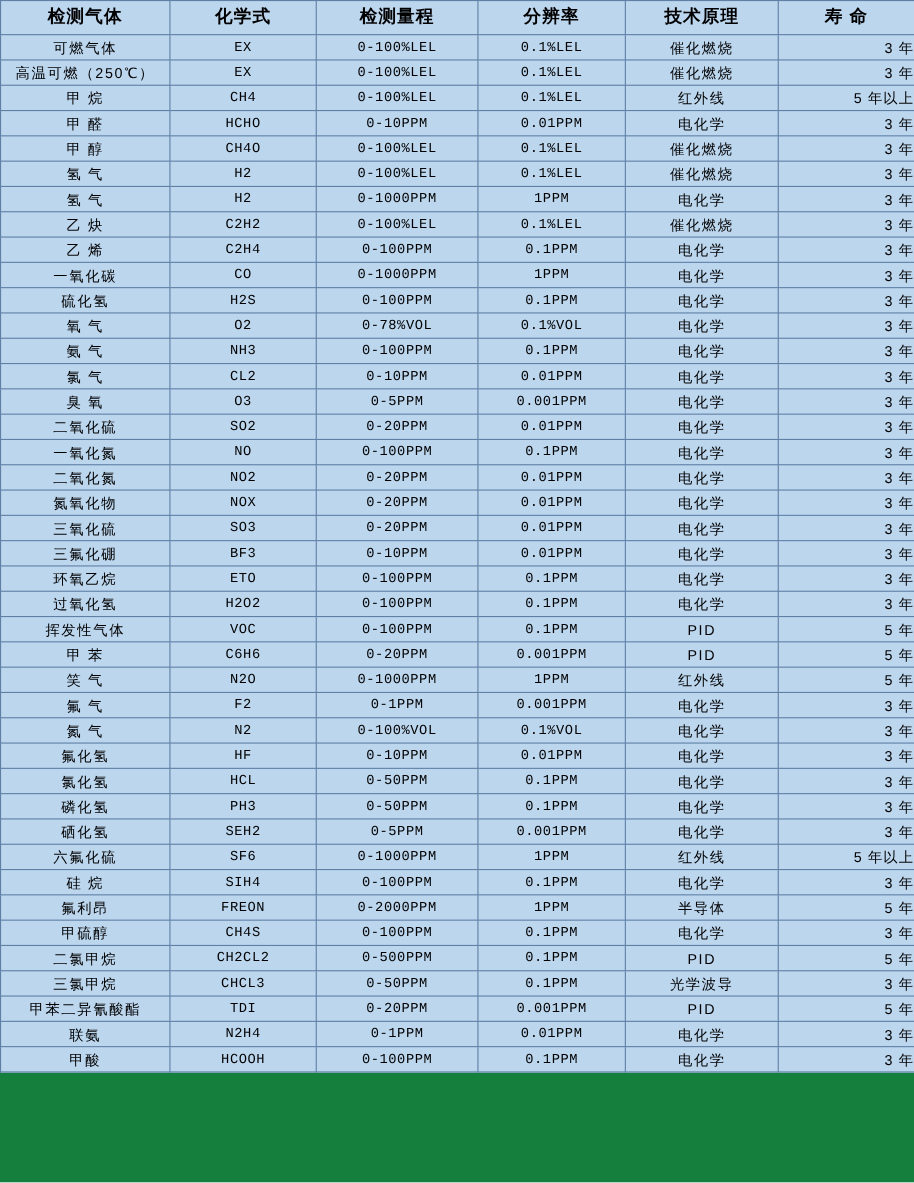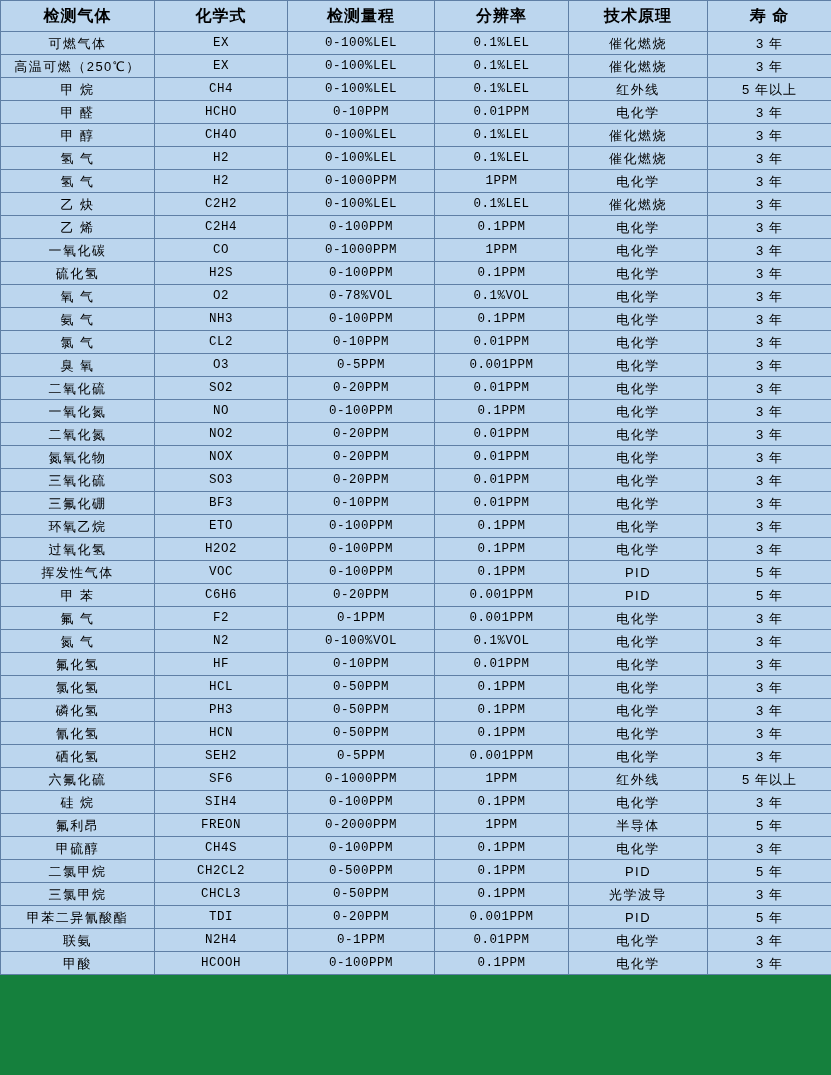--- a/index.html
+++ b/index.html
@@ -56,20 +56,21 @@
     font-family: "Liberation Sans", sans-serif;
     letter-spacing: 1.5px;
   }
   table.gas-table tbody td.mono {
     font-family: "Liberation Mono", monospace;
     font-size: 12.5px;
     letter-spacing: 0.5px;
   }
   table.gas-table tbody td.life {
     letter-spacing: 1px;
+    text-align: right;
   }
 </style>
 </head>
 <body>
 
 <div id="sheet">
   <table class="gas-table">
     <colgroup>
       <col class="c0">
         <col class="c1">
@@ -283,20 +284,28 @@
         </tr>
         <tr>
           <td class="cn">甲 苯</td>
           <td class="mono">C6H6</td>
           <td class="mono">0-20PPM</td>
           <td class="mono">0.001PPM</td>
           <td class="cn">PID</td>
           <td class="life">5 年</td>
         </tr>
         <tr>
+          <td class="cn">笑 气</td>
+          <td class="mono">N2O</td>
+          <td class="mono">0-1000PPM</td>
+          <td class="mono">1PPM</td>
+          <td class="cn">红外线</td>
+          <td class="life">5 年</td>
+        </tr>
+        <tr>
           <td class="cn">氟 气</td>
           <td class="mono">F2</td>
           <td class="mono">0-1PPM</td>
           <td class="mono">0.001PPM</td>
           <td class="cn">电化学</td>
           <td class="life">3 年</td>
         </tr>
         <tr>
           <td class="cn">氮 气</td>
           <td class="mono">N2</td>
@@ -317,28 +326,20 @@
           <td class="cn">氯化氢</td>
           <td class="mono">HCL</td>
           <td class="mono">0-50PPM</td>
           <td class="mono">0.1PPM</td>
           <td class="cn">电化学</td>
           <td class="life">3 年</td>
         </tr>
         <tr>
           <td class="cn">磷化氢</td>
           <td class="mono">PH3</td>
-          <td class="mono">0-50PPM</td>
-          <td class="mono">0.1PPM</td>
-          <td class="cn">电化学</td>
-          <td class="life">3 年</td>
-        </tr>
-        <tr>
-          <td class="cn">氰化氢</td>
-          <td class="mono">HCN</td>
           <td class="mono">0-50PPM</td>
           <td class="mono">0.1PPM</td>
           <td class="cn">电化学</td>
           <td class="life">3 年</td>
         </tr>
         <tr>
           <td class="cn">硒化氢</td>
           <td class="mono">SEH2</td>
           <td class="mono">0-5PPM</td>
           <td class="mono">0.001PPM</td>

